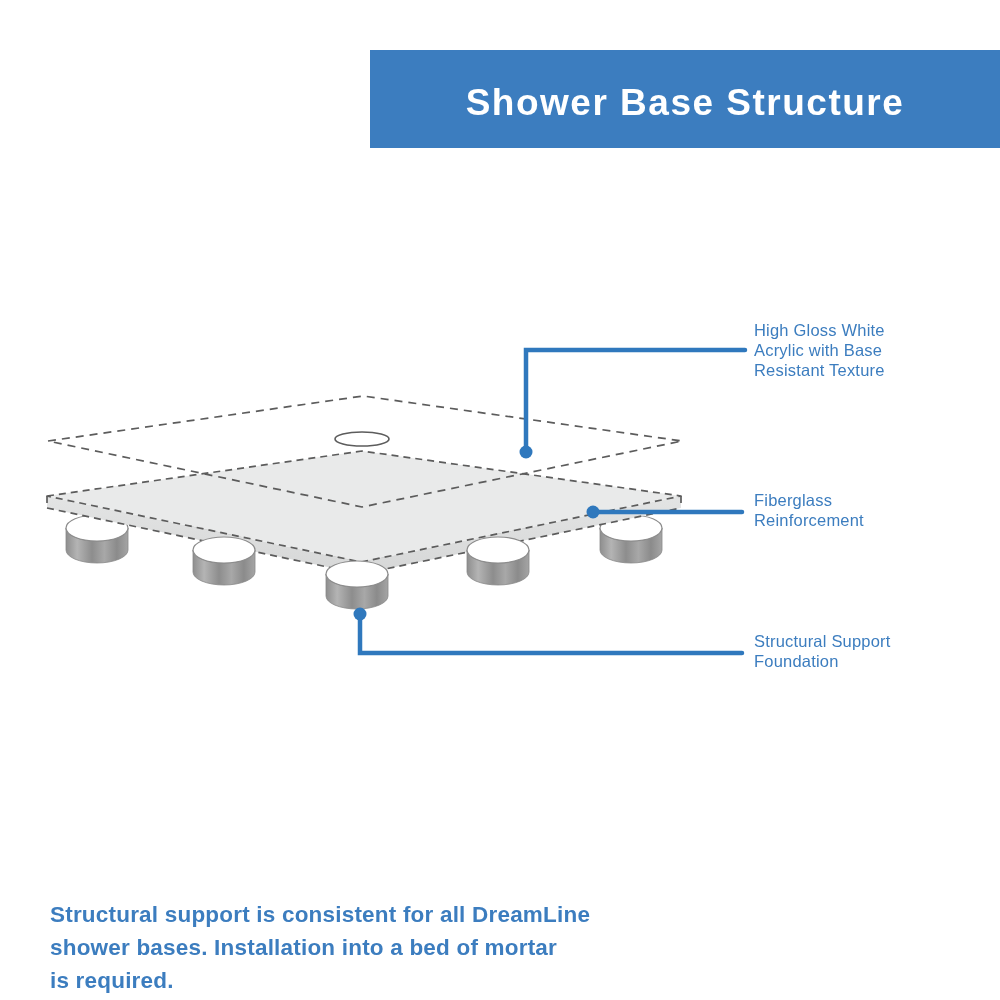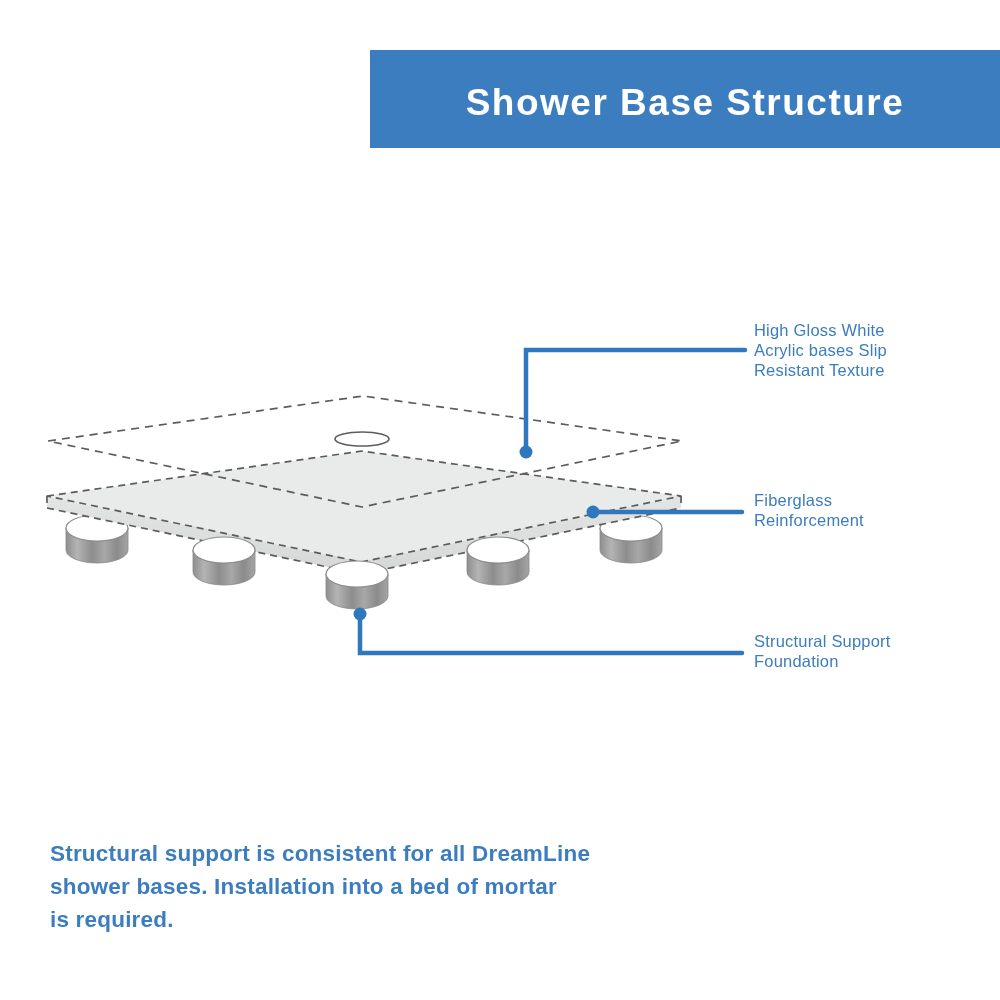--- a/index.html
+++ b/index.html
@@ -53,21 +53,21 @@
     white-space: nowrap;
   }
   #callout-acrylic { left: 754px; top: 320px; }
   #callout-fiberglass { left: 754px; top: 490px; }
   #callout-foundation { left: 754px; top: 631px; }
   .callout-line { display: block; }
   
   .footer-note {
     position: absolute;
     left: 50px;
-    top: 837px;
+    top: 898px;
     width: 640px;
     color: #3c7dbf;
     font-weight: bold;
     font-size: 22.5px;
     line-height: 33px;
     letter-spacing: 0.2px;
     font-family: "Liberation Sans", sans-serif;
   }
   .footer-line { display: block; }
   
@@ -192,21 +192,21 @@
       </g>
     </g>
   </svg>
 
   <div class="title-banner">
     <span class="title-text">Shower Base Structure</span>
   </div>
 
   <div class="callout" id="callout-acrylic">
     <span class="callout-line">High Gloss White</span>
-    <span class="callout-line">Acrylic bases Slip</span>
+    <span class="callout-line">Acrylic with Base</span>
     <span class="callout-line">Resistant Texture</span>
   </div>
 
   <div class="callout" id="callout-foundation">
     <span class="callout-line">Structural Support</span>
     <span class="callout-line">Foundation</span>
   </div>
 
   <div class="callout" id="callout-fiberglass">
     <span class="callout-line">Fiberglass</span>

